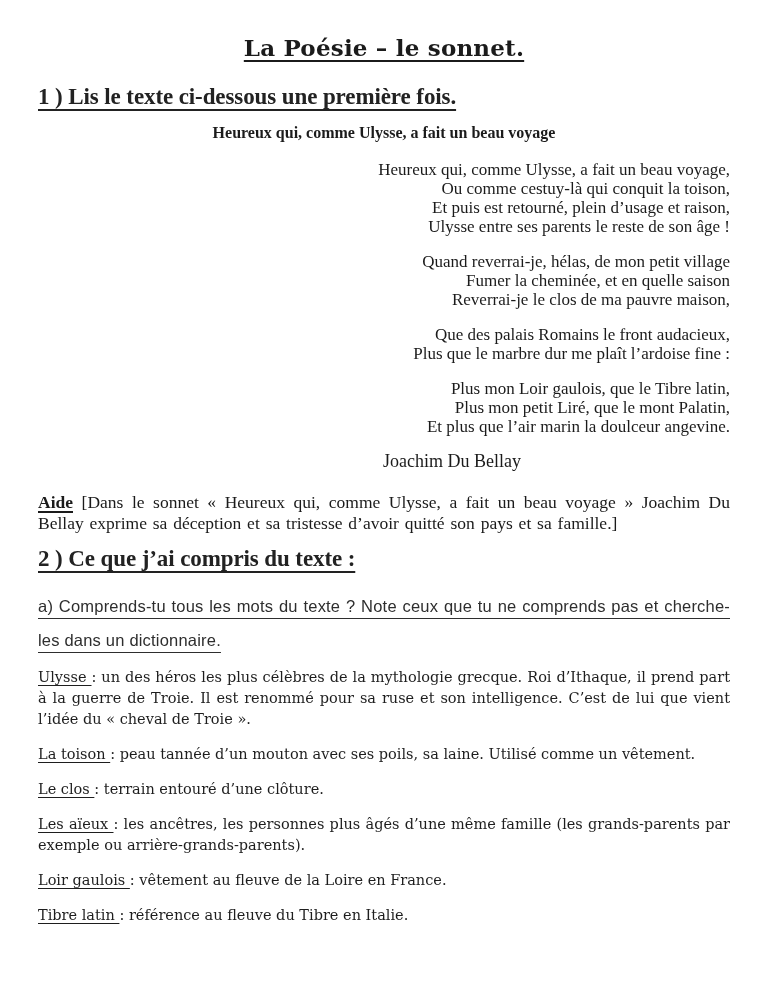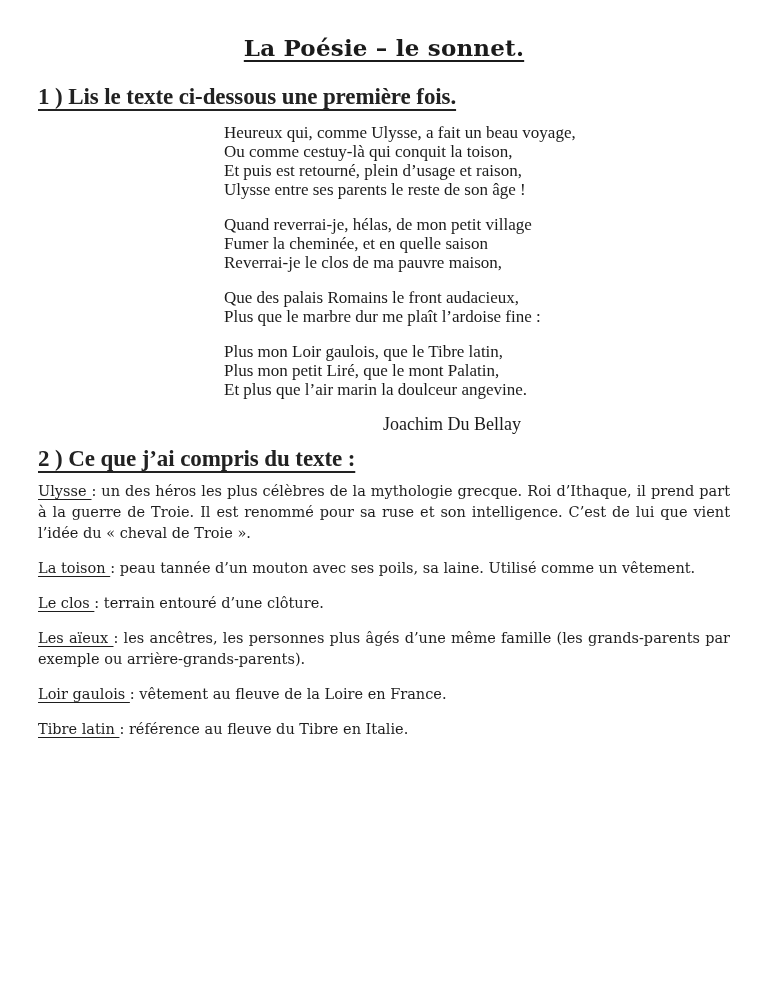--- a/index.html
+++ b/index.html
@@ -60,21 +60,21 @@
     font-weight: bold;
     text-align: center;
     line-height: 20px;
     margin: 0 0 17px 0;
   }
   .poem-body {
     margin-left: 182px;
     font-size: 17px;
     line-height: 19px;
   }
-  .stanza { margin: 0 0 16px 4px; }
+  .stanza { margin: 0 0 16px 12px; text-align: right; }
   .stanza p { margin: 0; }
   .poet {
     margin: 14px 0 0 345px;
     font-size: 18px;
     line-height: 19px;
   }
 
   
   .aide {
     margin: 21px 0 0 0;
@@ -123,20 +123,21 @@
 </head>
 <body>
 
 <div class="page">
 
   <h1 class="doc-title">La Poésie – le sonnet.</h1>
 
   <h2 class="section-heading">1 ) Lis le texte ci-dessous une première fois.</h2>
 
   <div class="poem">
+    <p class="poem-title">Heureux qui, comme Ulysse, a fait un beau voyage</p>
 
     <div class="poem-body">
       <div class="stanza">
         <p>Heureux qui, comme Ulysse, a fait un beau voyage,</p>
         <p>Ou comme cestuy-là qui conquit la toison,</p>
         <p>Et puis est retourné, plein d’usage et raison,</p>
         <p>Ulysse entre ses parents le reste de son âge !</p>
       </div>
       <div class="stanza">
         <p>Quand reverrai-je, hélas, de mon petit village</p>
@@ -150,23 +151,25 @@
       <div class="stanza">
         <p>Plus mon Loir gaulois, que le Tibre latin,</p>
         <p>Plus mon petit Liré, que le mont Palatin,</p>
         <p>Et plus que l’air marin la doulceur angevine.</p>
       </div>
     </div>
 
     <p class="poet">Joachim Du Bellay</p>
   </div>
 
+  <p class="aide"><span class="aide-label">Aide</span><span> [Dans le sonnet « Heureux qui, comme Ulysse, a fait un beau voyage » Joachim Du Bellay exprime sa déception et sa tristesse d’avoir quitté son pays et sa famille.]</span></p>
 
   <h2 class="section-heading q2">2 ) Ce que j’ai compris du texte :</h2>
 
+  <p class="question-a">a) Comprends-tu tous les mots du texte ? Note ceux que tu ne comprends pas et cherche-les dans un dictionnaire.</p>
 
   <p class="def first"><span class="term">Ulysse </span><span>: un des héros les plus célèbres de la mythologie grecque. Roi d’Ithaque, il prend part à la guerre de Troie. Il est renommé pour sa ruse et son intelligence. C’est de lui que vient l’idée du « cheval de Troie ».</span></p>
 
   <p class="def"><span class="term">La toison </span><span>: peau tannée d’un mouton avec ses poils, sa laine. Utilisé comme un vêtement.</span></p>
 
   <p class="def"><span class="term">Le clos </span><span>: terrain entouré d’une clôture.</span></p>
 
   <p class="def"><span class="term">Les aïeux </span><span>: les ancêtres, les personnes plus âgés d’une même famille (les grands-parents par exemple ou arrière-grands-parents).</span></p>
 
   <p class="def"><span class="term">Loir gaulois </span><span>: vêtement au fleuve de la Loire en France.</span></p>

